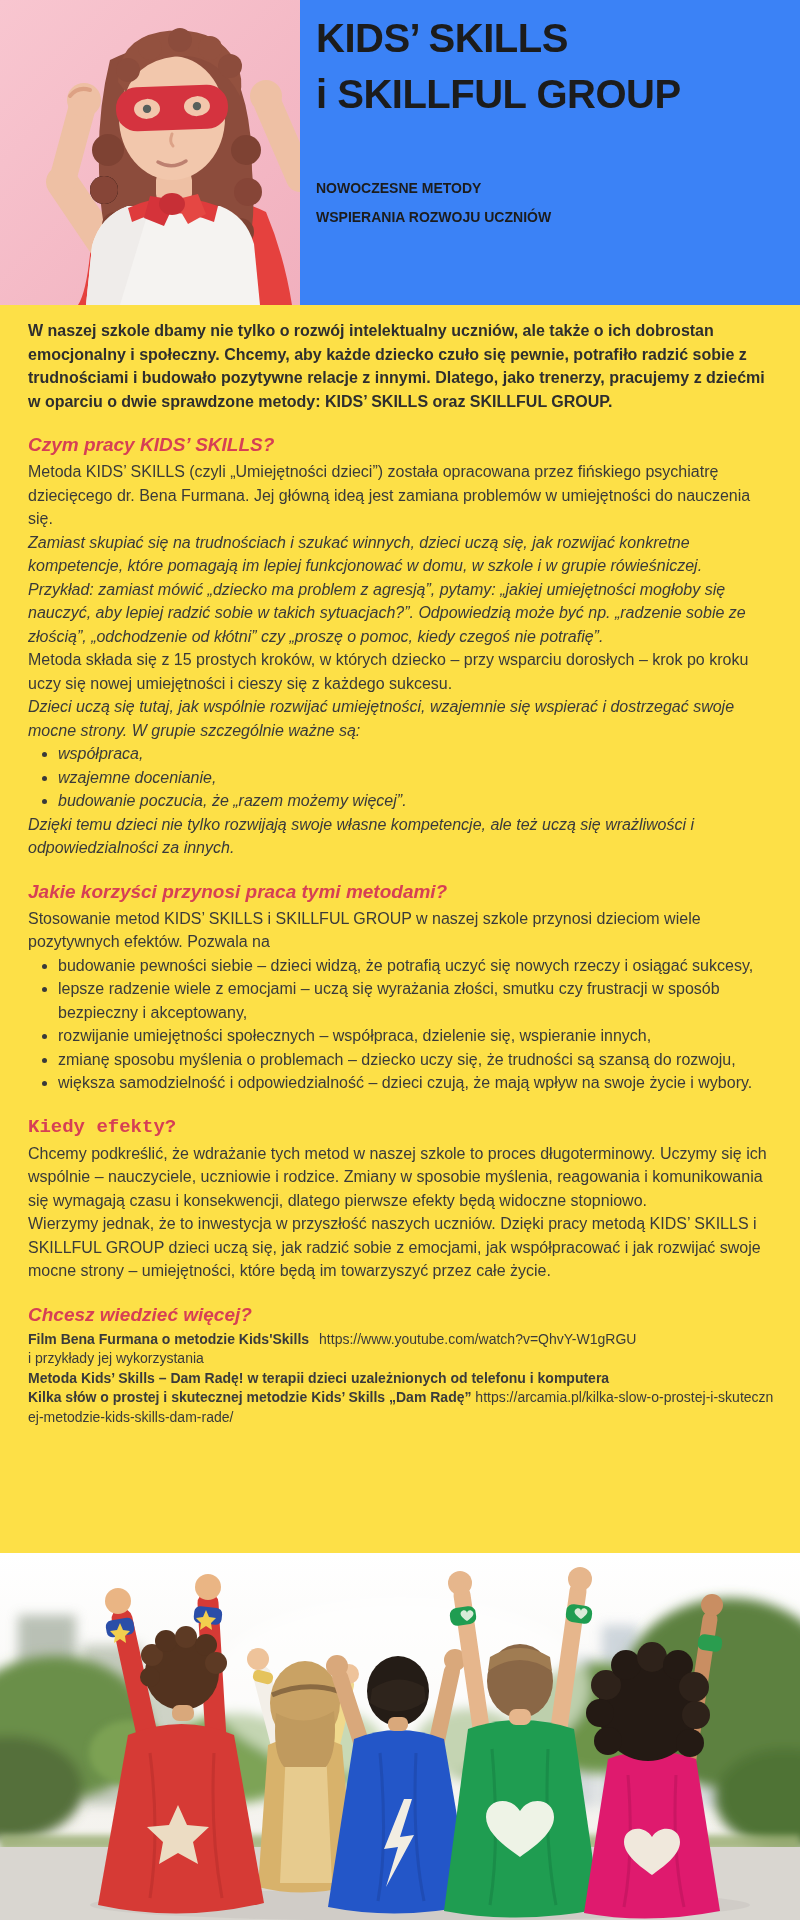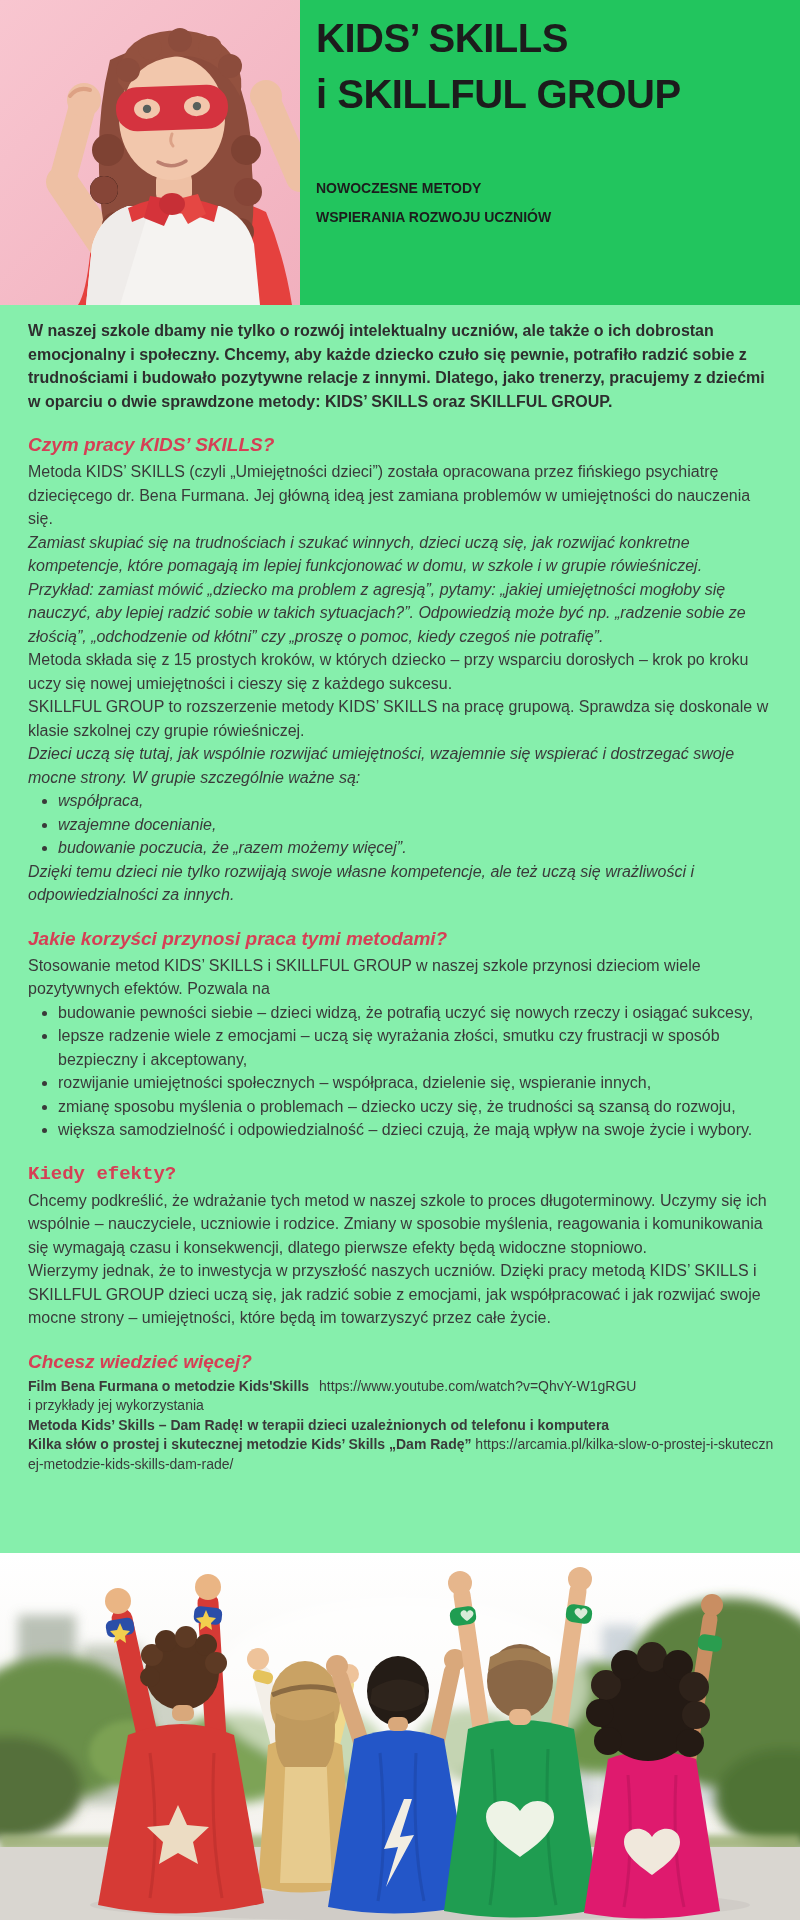--- a/index.html
+++ b/index.html
@@ -4,34 +4,34 @@
 <style>
   * { margin:0; padding:0; box-sizing:border-box; }
   html,body { background:#ffffff; }
   .page {
     position:relative; width:800px; height:1920px; overflow:hidden;
     font-family:"Liberation Sans", sans-serif; color:#3a3a3a; background:#f8c5ce;
   }
   
   .header {
     position:absolute; top:0; left:0; width:800px; height:305px;
-    background:#22c55e;
+    background:#3b82f6;
   }
   .hero-photo { position:absolute; top:0; left:0; width:300px; height:305px; }
   .header-text { position:absolute; left:316px; top:10px; width:470px; }
   .title {
     font-size:40px; line-height:56px; font-weight:bold; color:#1c1c1c; letter-spacing:-0.5px;
   }
   .subtitle {
     margin-top:52px; font-size:14px; line-height:29px; font-weight:bold; color:#1c1c1c;
   }
   
   .doc {
     position:absolute; top:305px; left:0; width:800px; height:1248px;
-    background:#86efac; padding:14px 26px 0 28px; overflow:hidden;
+    background:#fde047; padding:14px 26px 0 28px; overflow:hidden;
   }
   .doc p { font-size:16px; line-height:23.5px; }
   .intro { font-weight:bold; color:#2e2e2e; }
   .sec-h {
     color:#d63f55; font-weight:bold; font-style:italic;
     font-size:19px; line-height:22px; margin:21px 0 4px 0;
   }
   .sec-h.upright { font-style:normal;font-family:Liberation Mono, monospace; }
   .ital { font-style:italic; }
   ul { margin:0; padding-left:30px; list-style:disc; }
@@ -126,21 +126,20 @@
   <div class="doc">
 
     <p class="intro">W naszej szkole dbamy nie tylko o rozwój intelektualny uczniów, ale także o ich dobrostan emocjonalny i społeczny. Chcemy, aby każde dziecko czuło się pewnie, potrafiło radzić sobie z trudnościami i budowało pozytywne relacje z innymi. Dlatego, jako trenerzy, pracujemy z dziećmi w oparciu o dwie sprawdzone metody: KIDS’ SKILLS oraz SKILLFUL GROUP.</p>
 
     <div class="sec-h">Czym pracy KIDS’ SKILLS?</div>
     <p>Metoda KIDS’ SKILLS (czyli „Umiejętności dzieci”) została opracowana przez fińskiego psychiatrę dziecięcego dr. Bena Furmana. Jej główną ideą jest zamiana problemów w umiejętności do nauczenia się.</p>
     <p class="ital">Zamiast skupiać się na trudnościach i szukać winnych, dzieci uczą się, jak rozwijać konkretne kompetencje, które pomagają im lepiej funkcjonować w domu, w szkole i w grupie rówieśniczej.</p>
     <p class="ital">Przykład: zamiast mówić „dziecko ma problem z agresją”, pytamy: „jakiej umiejętności mogłoby się nauczyć, aby lepiej radzić sobie w takich sytuacjach?”. Odpowiedzią może być np. „radzenie sobie ze złością”, „odchodzenie od kłótni” czy „proszę o pomoc, kiedy czegoś nie potrafię”.</p>
     <p>Metoda składa się z 15 prostych kroków, w których dziecko – przy wsparciu dorosłych – krok po kroku uczy się nowej umiejętności i cieszy się z każdego sukcesu.</p>
 
-    <p>SKILLFUL GROUP to rozszerzenie metody KIDS’ SKILLS na pracę grupową. Sprawdza się doskonale w klasie szkolnej czy grupie rówieśniczej.</p>
     <p class="ital">Dzieci uczą się tutaj, jak wspólnie rozwijać umiejętności, wzajemnie się wspierać i dostrzegać swoje mocne strony. W grupie szczególnie ważne są:</p>
     <ul class="ital">
       <li>współpraca,</li>
       <li>wzajemne docenianie,</li>
       <li>budowanie poczucia, że „razem możemy więcej”.</li>
     </ul>
     <p class="ital">Dzięki temu dzieci nie tylko rozwijają swoje własne kompetencje, ale też uczą się wrażliwości i odpowiedzialności za innych.</p>
 
     <div class="sec-h">Jakie korzyści przynosi praca tymi metodami?</div>
     <p>Stosowanie metod KIDS’ SKILLS i SKILLFUL GROUP w naszej szkole przynosi dzieciom wiele pozytywnych efektów. Pozwala na</p>

